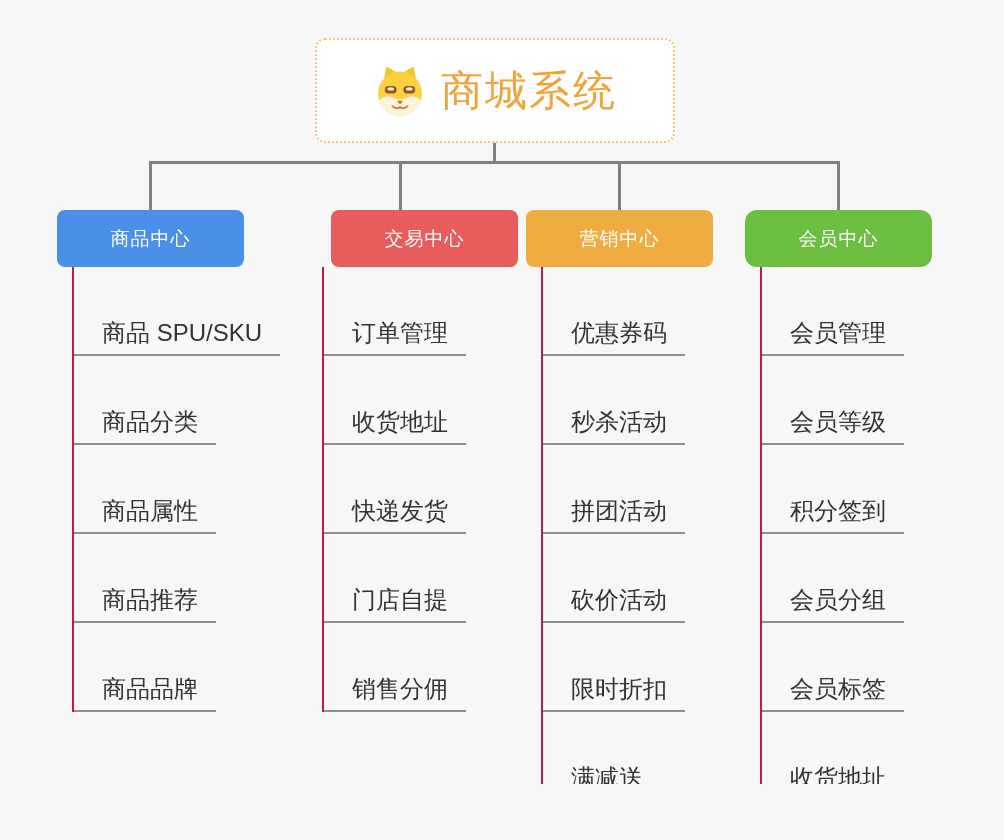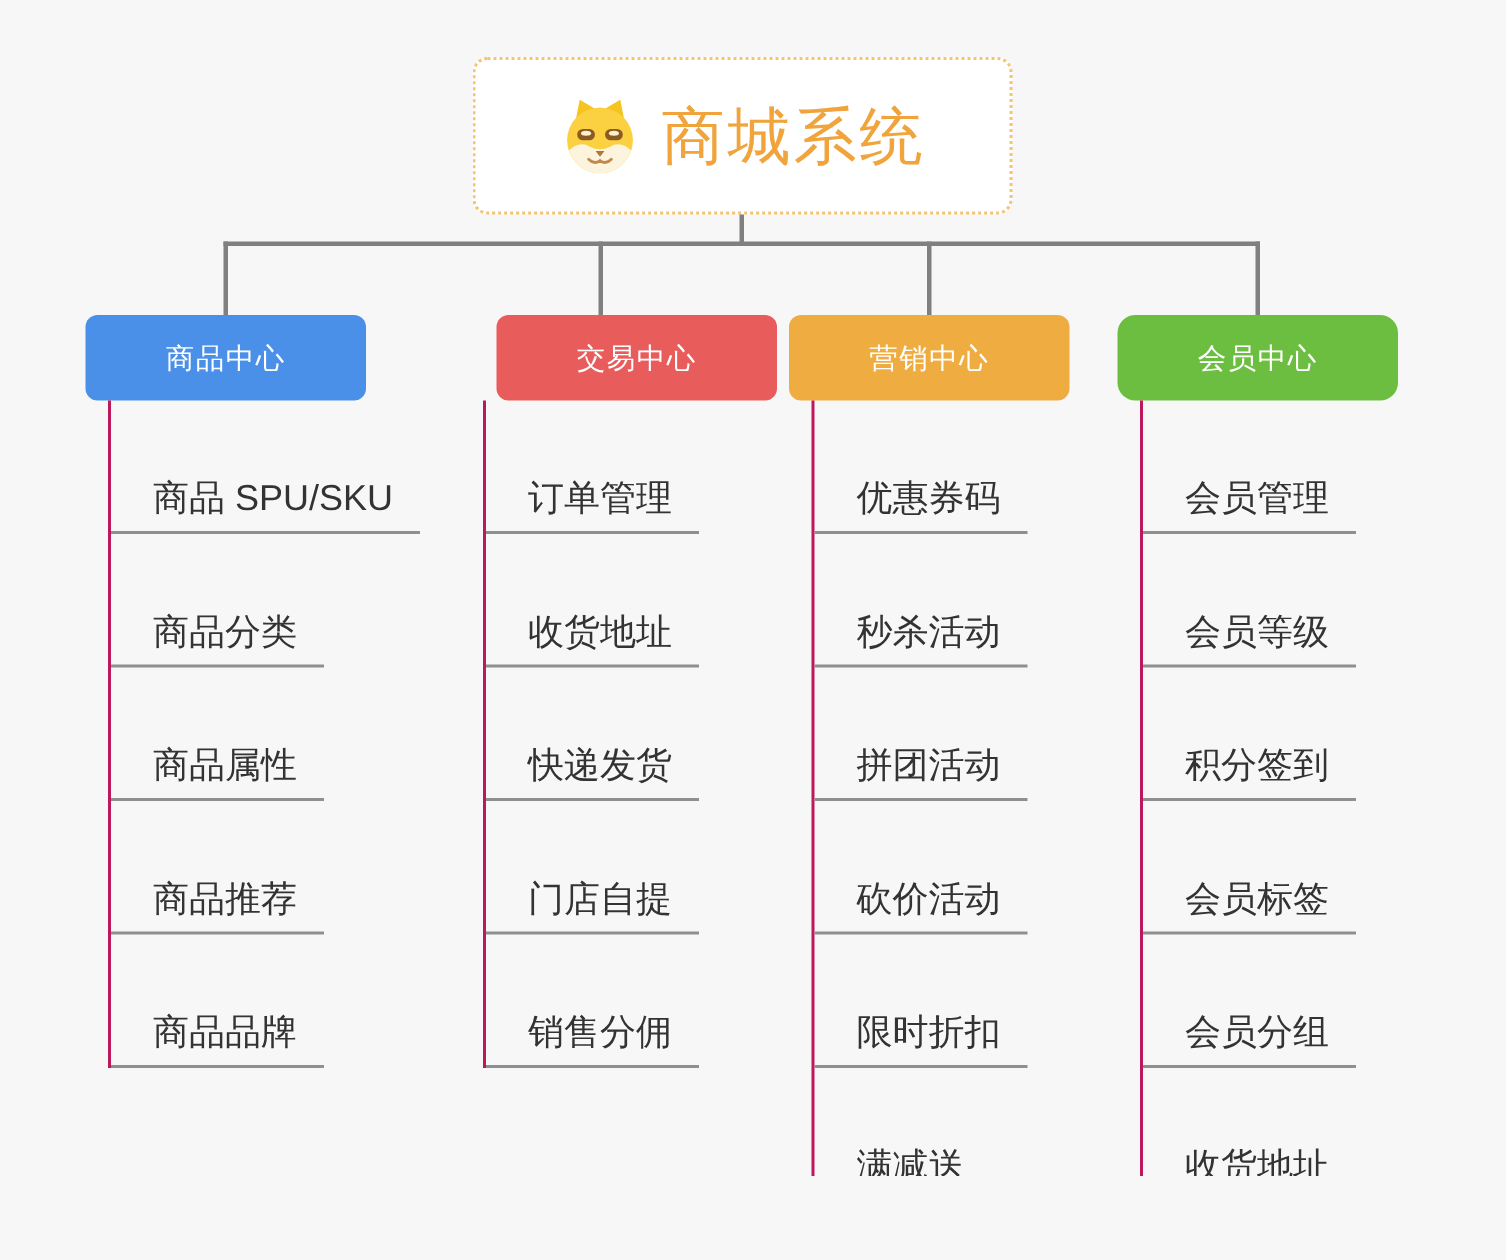--- a/index.html
+++ b/index.html
@@ -152,18 +152,18 @@
     <div class="leaf">拼团活动</div>
     <div class="leaf">砍价活动</div>
     <div class="leaf">限时折扣</div>
     <div class="leaf">满减送</div>
   </div>
 
   <div class="col-body col-body-4">
     <div class="leaf">会员管理</div>
     <div class="leaf">会员等级</div>
     <div class="leaf">积分签到</div>
+    <div class="leaf">会员分组</div>
     <div class="leaf">会员标签</div>
-    <div class="leaf">会员分组</div>
     <div class="leaf">收货地址</div>
   </div>
 
 </div>
 
 </body></html>

